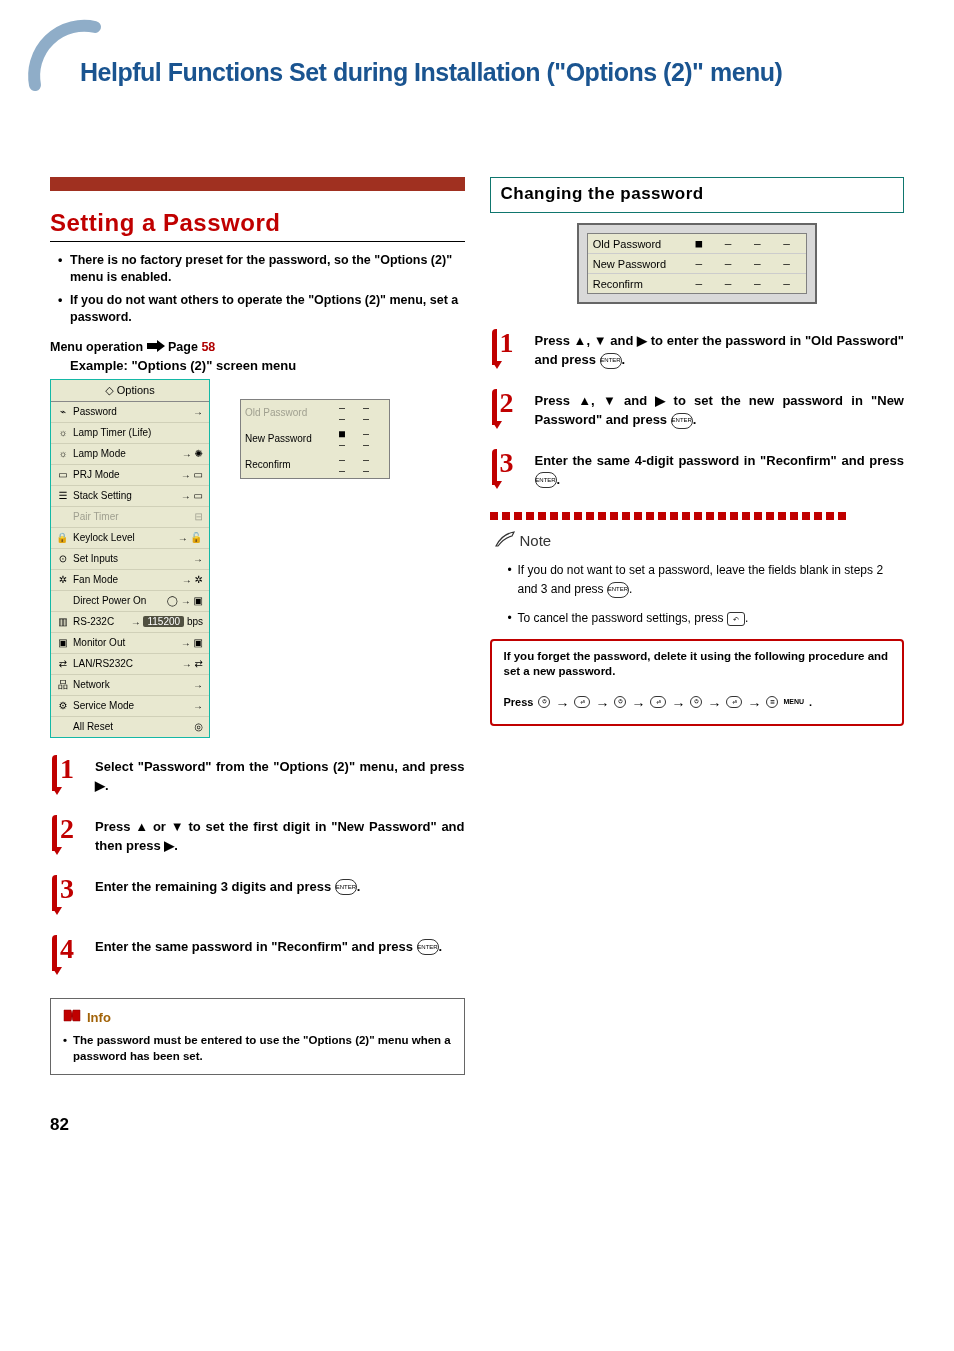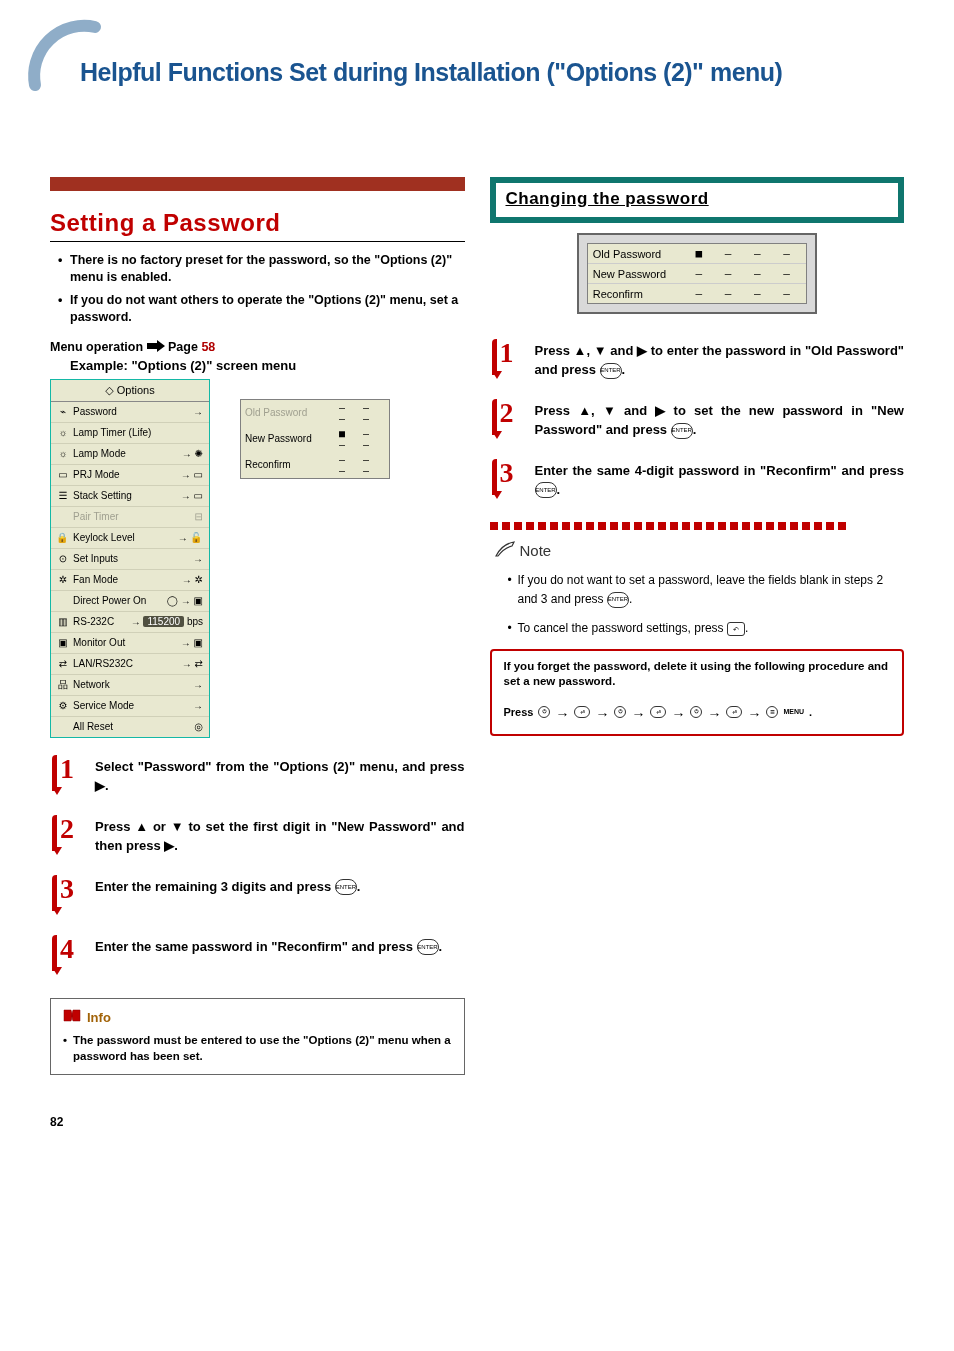--- a/index.html
+++ b/index.html
@@ -88,36 +88,36 @@
   .step-text .tri { display: inline-block; vertical-align: middle; }
   .enter-btn { display: inline-flex; width: 22px; height: 16px; border: 1px solid #333; border-radius: 8px; font-size: 6px; align-items: center; justify-content: center; vertical-align: middle; background: #fff; font-weight: normal; }
   .small-btn { display: inline-flex; width: 18px; height: 14px; border: 1px solid #333; border-radius: 3px; font-size: 7px; align-items: center; justify-content: center; vertical-align: middle; background: #fff; }
 
   .info-box { border: 1px solid #666; padding: 10px 12px; margin-top: 14px; }
   .info-header { display: flex; align-items: center; gap: 6px; color: #a16207; font-weight: bold; font-size: 13px; margin-bottom: 6px; }
   .info-icon { display: inline-block; }
   .info-text { font-size: 11.5px; font-weight: bold; padding-left: 10px; line-height: 1.4; position: relative; }
   .info-text:before { content: "•"; position: absolute; left: 0; top: 0; }
 
-  .subsection-box { border: 6px solid #0f766e; padding: 6px 9px 8px 10px; margin-bottom: 10px; text-decoration: underline; }
+  .subsection-box { border: 1px solid #0f766e; padding: 6px 9px 8px 10px; margin-bottom: 10px; }
   .subsection-title { font-size: 17px; font-weight: 900; font-family: Arial Black, Arial, sans-serif; letter-spacing: 0.5px; }
   .dots-sep { height: 10px; display: flex; gap: 4px; margin: 6px 0 8px 0; overflow: hidden; }
   .dots-sep span { width: 8px; height: 8px; background: #c00000; flex: none; }
   .note-header { display: flex; align-items: center; gap: 4px; font-size: 15px; color: #333; margin-bottom: 10px; margin-left: 4px; }
   .note-list { font-size: 12px; padding-left: 18px; line-height: 1.6; }
   .note-list li { list-style: none; position: relative; padding-left: 10px; margin-bottom: 10px; }
   .note-list li:before { content: "•"; position: absolute; left: 0; top: 0; }
   .forget-box { border: 2px solid #c00000; border-radius: 4px; padding: 8px 12px 14px 12px; }
   .forget-title { font-size: 20px; font-weight: 900; color: #c00000; font-family: Arial Black, Arial, sans-serif; margin-bottom: 4px; }
   .forget-sub { font-size: 11.5px; font-weight: bold; line-height: 1.35; margin-bottom: 14px; }
   .forget-seq { font-size: 11px; font-weight: bold; display: flex; align-items: center; gap: 5px; flex-wrap: wrap; }
   .seq-arrow { font-size: 14px; }
   .tiny-btn { display: inline-flex; width: 16px; height: 12px; border: 1px solid #333; border-radius: 7px; font-size: 5px; align-items: center; justify-content: center; background: #fff; }
   .tiny-circle { display: inline-flex; width: 12px; height: 12px; border: 1px solid #333; border-radius: 50%; font-size: 5px; align-items: center; justify-content: center; background: #fff; }
-  .page-num { font-weight: bold; font-size: 12px; margin-top: 40px; }
+  .page-num { font-weight: bold; font-size: 17px; margin-top: 40px; }
 </style>
 </head>
 <body>
 
 <div class="page-header">
   <svg class="header-arc" viewBox="0 0 80 80">
     <path d="M 10 70 A 50 50 0 0 1 70 12" stroke="#8fadc8" stroke-width="12" fill="none" stroke-linecap="round"></path>
   </svg>
   <h1 class="page-title">Helpful Functions Set during Installation ("Options (2)" menu)</h1>
 </div>

